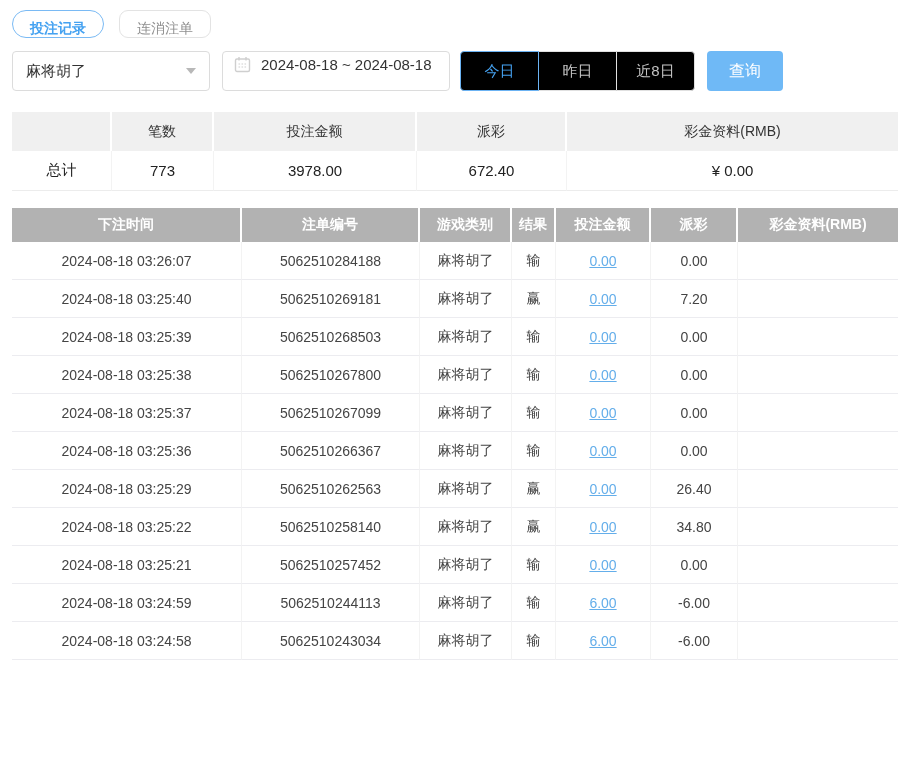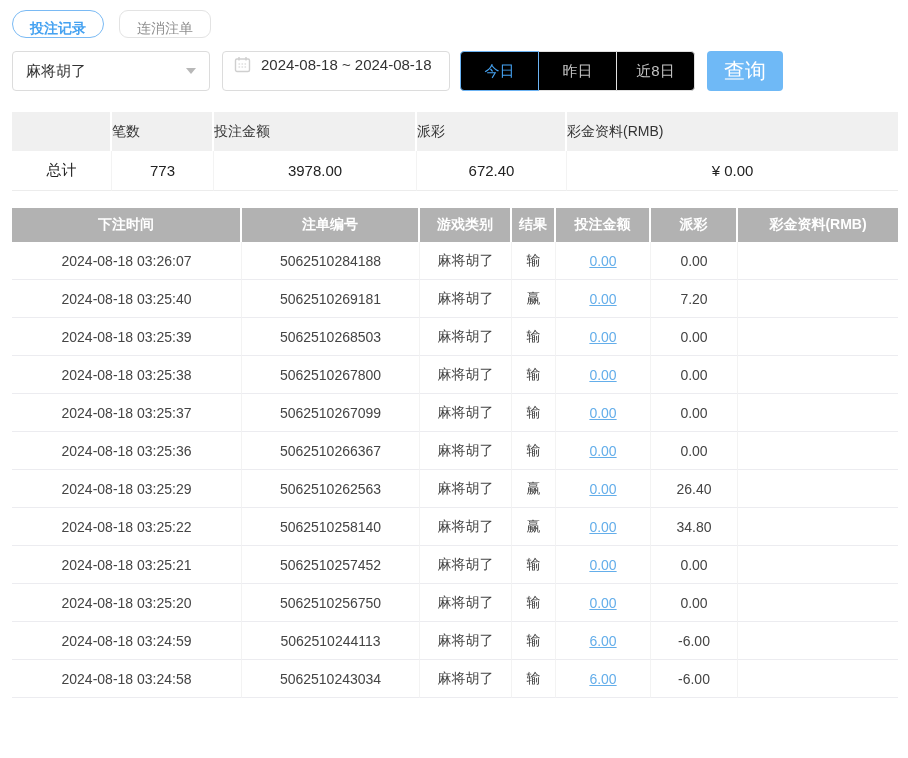--- a/index.html
+++ b/index.html
@@ -25,28 +25,28 @@
               display: flex; align-items: flex-start; gap: 10px; padding: 4px 11px;
               font-size: 15px; color: #333; margin-right: 10px; cursor: pointer; }
   .btn-group { display: flex; height: 40px; margin-right: 12px; }
   .qbtn { min-width: 79px; padding: 0 6px; text-align: center; line-height: 38px;
           border: 1px solid #e0e0e0; background: #000000; font-size: 15px; color: #c3c3c3; cursor: pointer; }
   .qbtn + .qbtn { margin-left: -1px; }
   .qbtn:first-child { border-radius: 4px 0 0 4px; }
   .qbtn:last-child { border-radius: 0 4px 4px 0; }
   .qbtn.active { border-color: #6cb3f3; color: #45a2f1; position: relative; z-index: 1; }
   .search-btn { width: 76px; height: 40px; background: #6fb9f6; border: none; border-radius: 4px;
-                color: #fff; font-size: 21px; cursor: pointer;
+                color: #fff; font-size: 16px; cursor: pointer;
                 font-family: "Liberation Sans", "DejaVu Sans", sans-serif; }
 
   
   table { border-collapse: separate; border-spacing: 0; table-layout: fixed; width: 886px; }
   .summary { margin-bottom: 17px; }
   .summary th { background: #f0f0f0; height: 39px; font-weight: normal; font-size: 14px;
-                color: #333; border-right: 2px solid #fff; text-align: left; }
+                color: #333; border-right: 2px solid #fff; text-align: center; }
   .summary th:last-child { border-right: none; }
   .summary td { height: 40px; text-align: center; font-size: 15px; color: #222;
                 border-right: 1px solid #f3f3f3; border-bottom: 1px solid #ececec; background: #fff; }
   .summary td:last-child { border-right: none; }
 
   
   .main-table thead th { background: #b2b2b2; color: #fff; font-weight: bold; font-size: 14px;
                          height: 34px; border-right: 2px solid #fff; text-align: center; }
   .main-table thead th:last-child { border-right: none; }
   .main-table tbody td { height: 38px; text-align: center; font-size: 14px; color: #444;
@@ -219,29 +219,20 @@
         <tr>
           <td>2024-08-18 03:25:21</td>
           <td>5062510257452</td>
           <td>麻将胡了</td>
           <td>输</td>
           <td><span class="bet-link">0.00</span></td>
           <td>0.00</td>
           <td></td>
         </tr>
         <tr>
-          <td>2024-08-18 03:25:20</td>
-          <td>5062510256750</td>
-          <td>麻将胡了</td>
-          <td>输</td>
-          <td><span class="bet-link">0.00</span></td>
-          <td>0.00</td>
-          <td></td>
-        </tr>
-        <tr>
           <td>2024-08-18 03:24:59</td>
           <td>5062510244113</td>
           <td>麻将胡了</td>
           <td>输</td>
           <td><span class="bet-link">6.00</span></td>
           <td class="neg">-6.00</td>
           <td></td>
         </tr>
         <tr>
           <td>2024-08-18 03:24:58</td>

